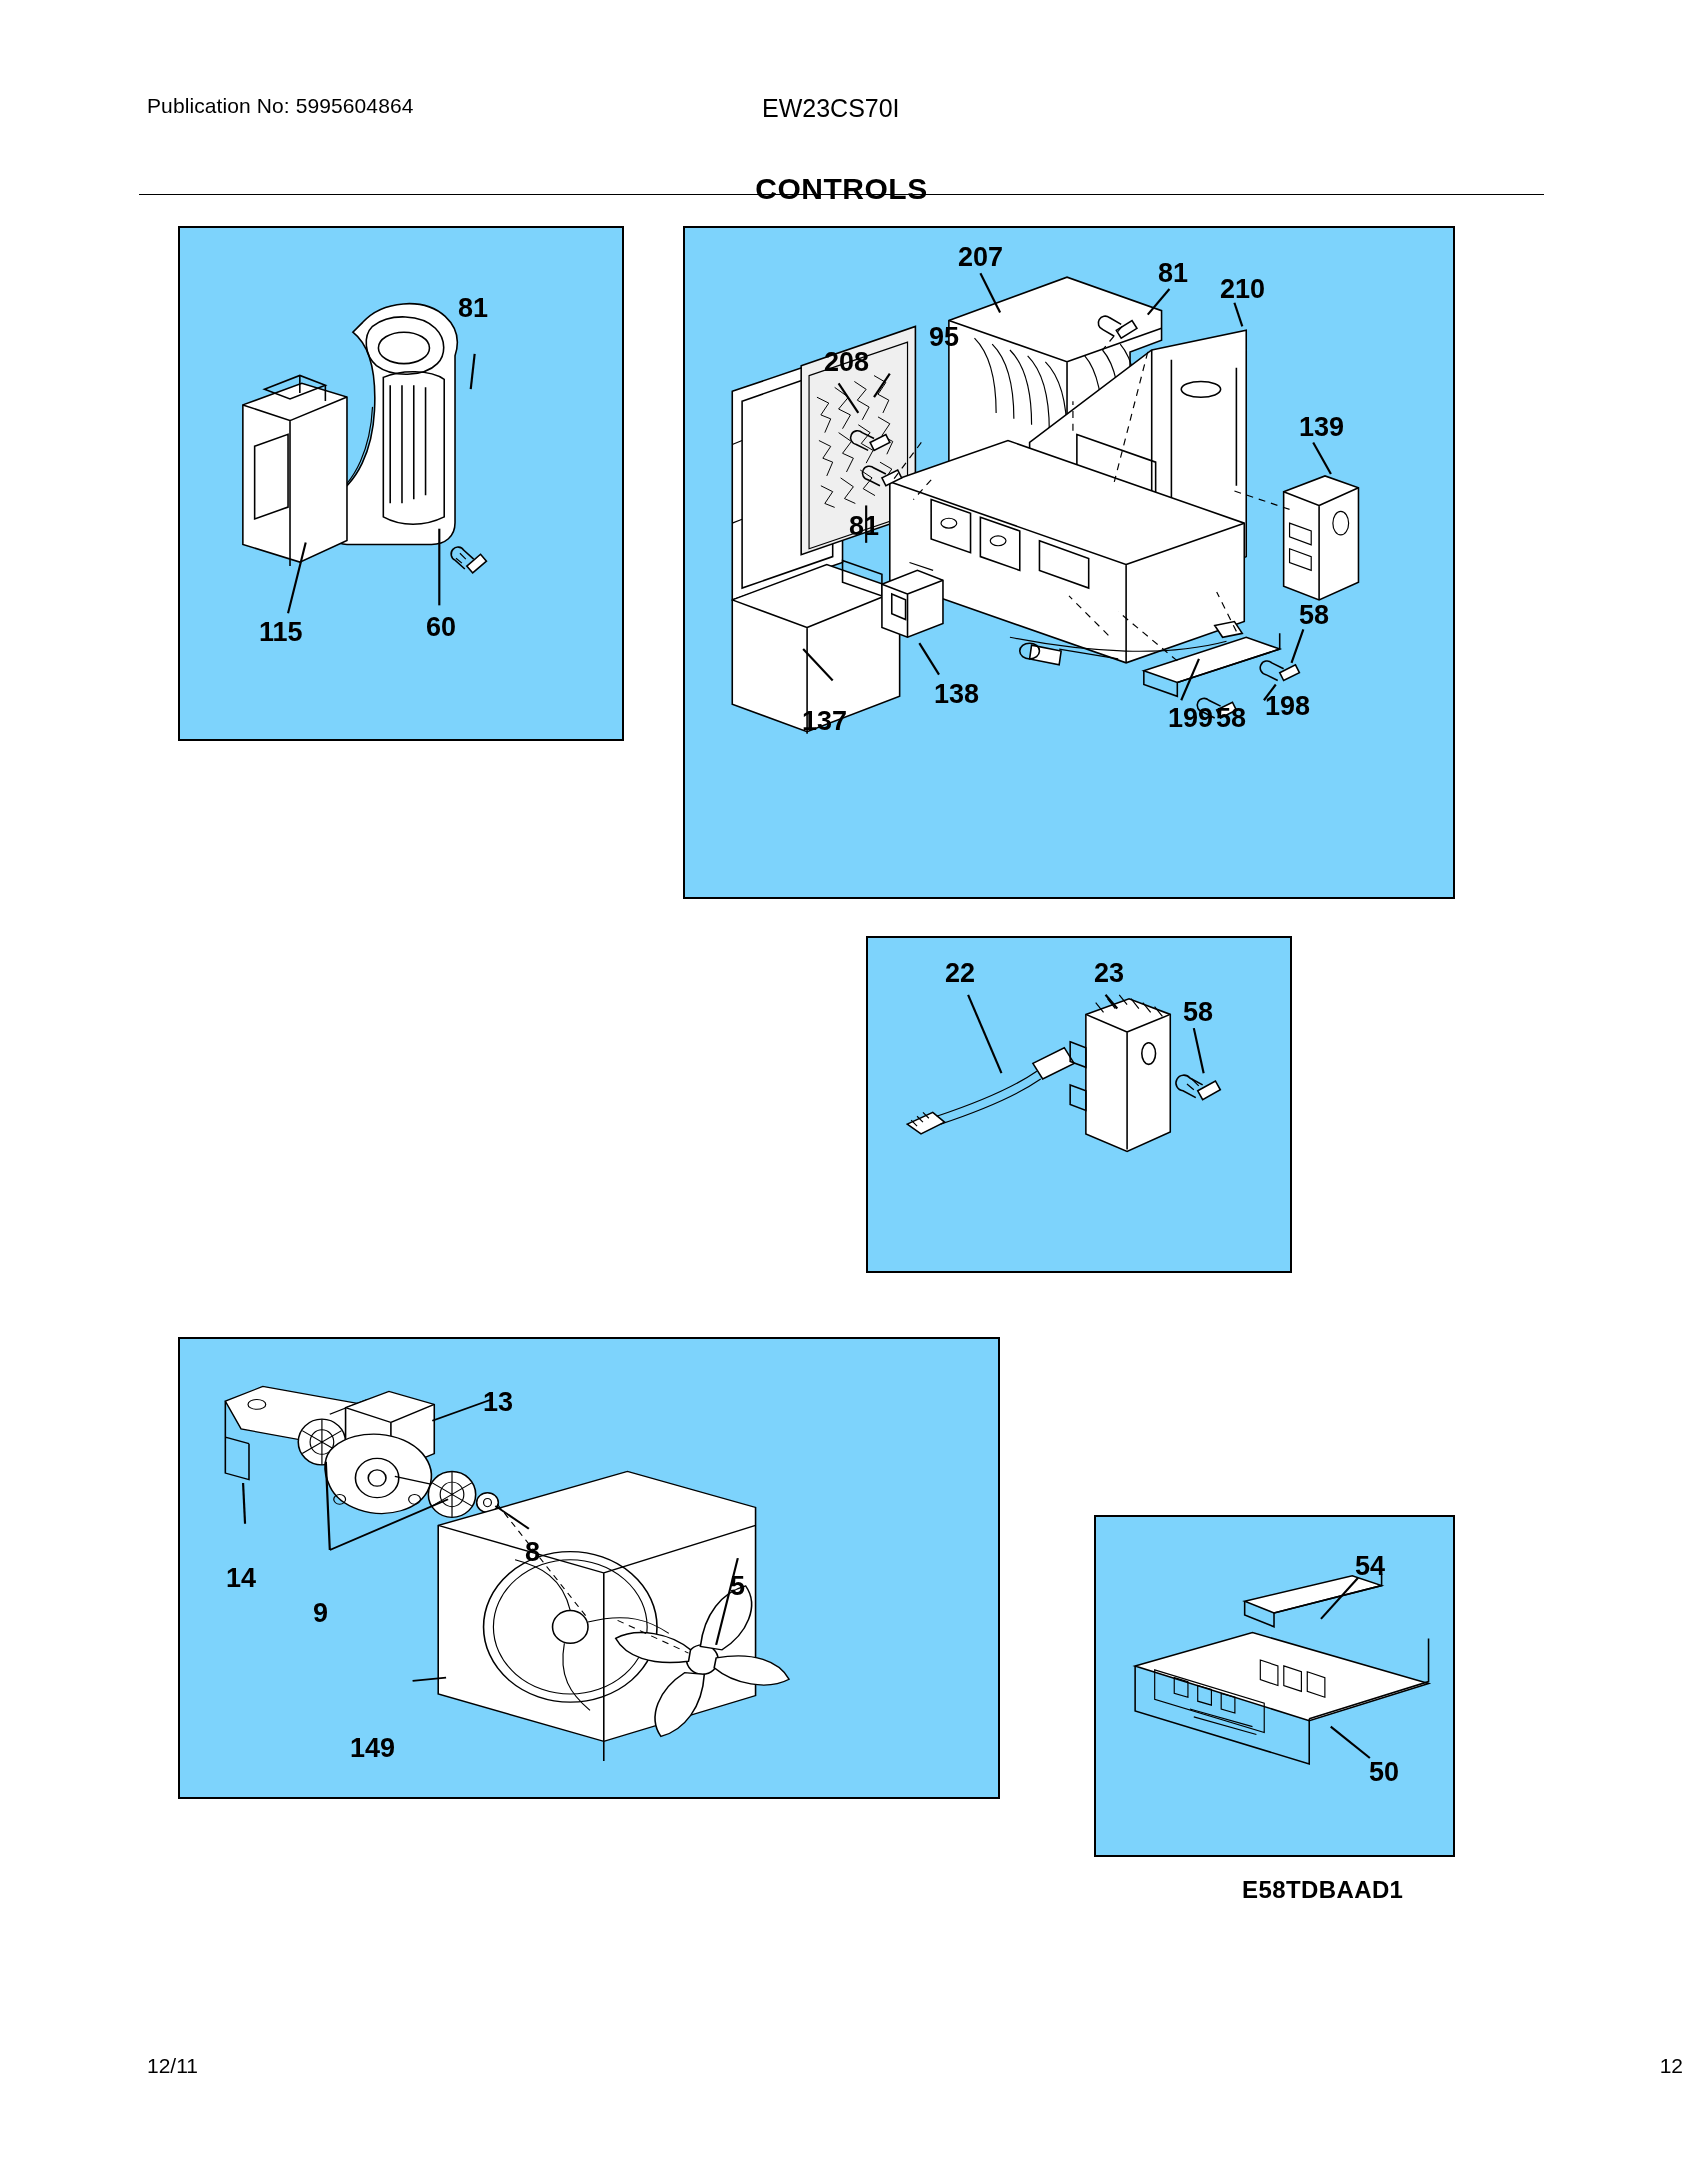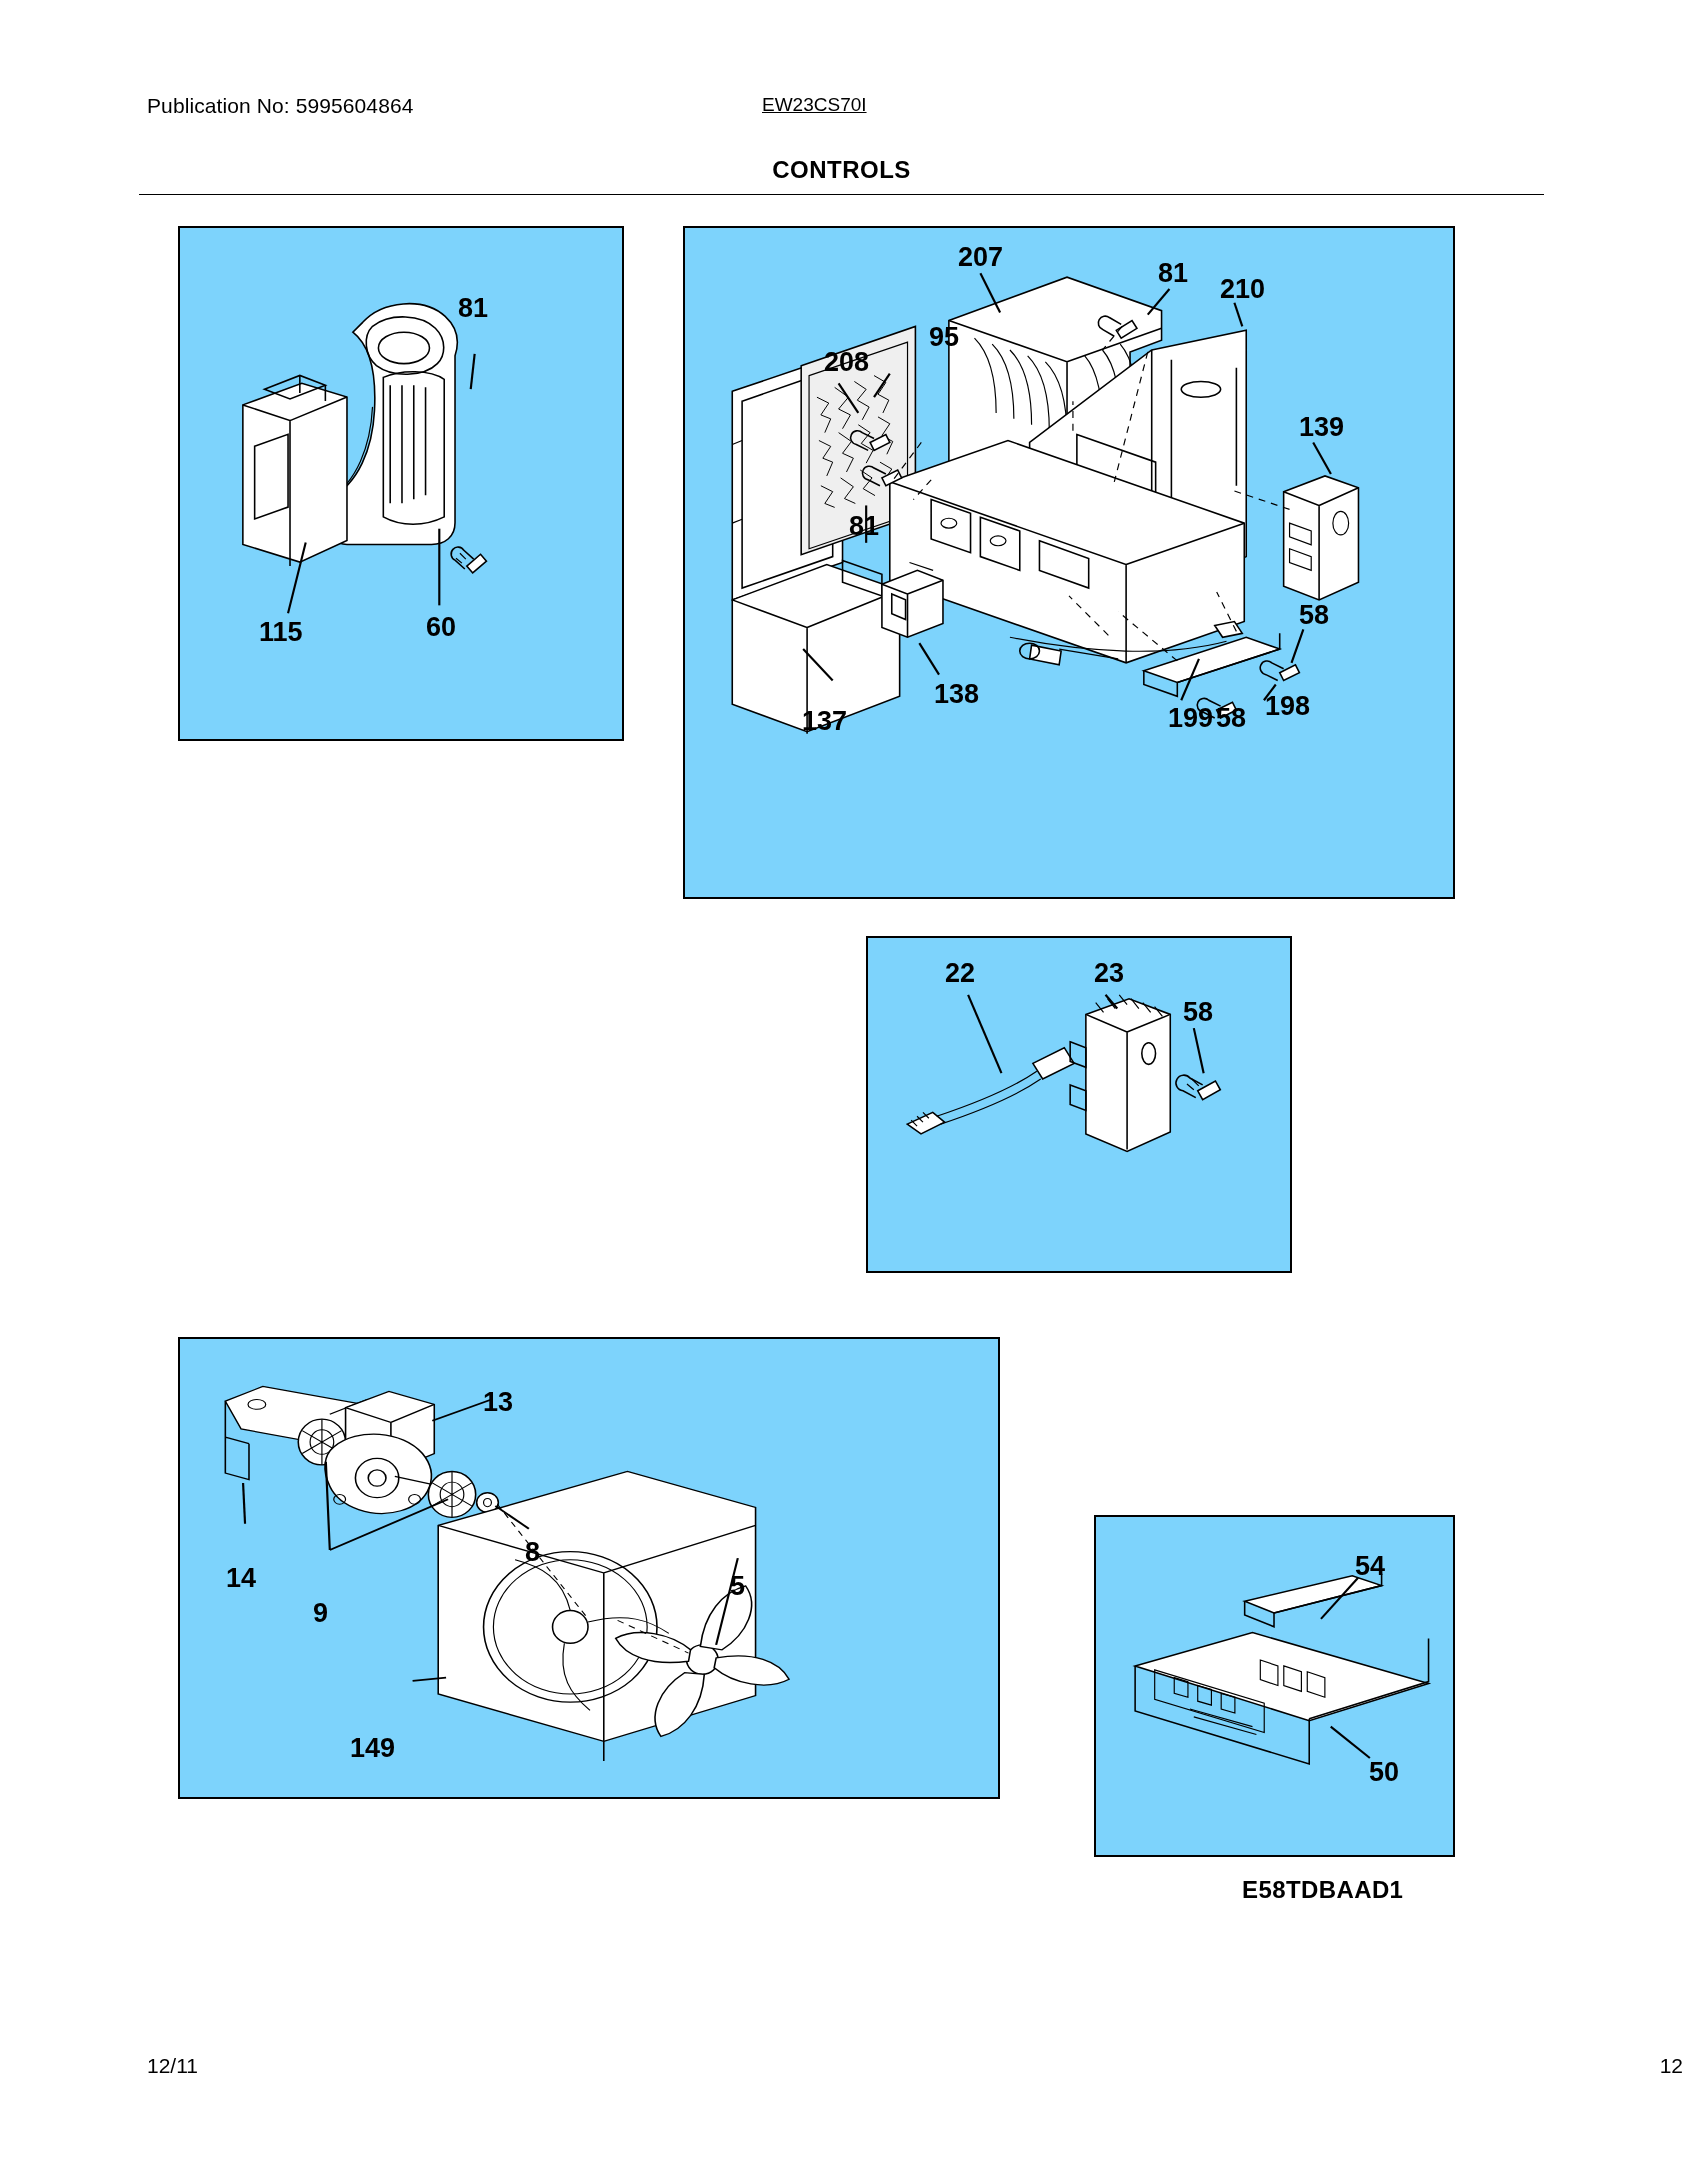--- a/index.html
+++ b/index.html
@@ -24,30 +24,29 @@
     position: absolute;
     left: 147px;
     top: 94px;
     font-size: 21px;
     letter-spacing: 0.1px;
   }
   .hdr-model {
     position: absolute;
     left: 762px;
     top: 94px;
-    font-size: 19px;
-    text-decoration: underline;
+    font-size: 25px;
   }
   .hdr-title {
     position: absolute;
     left: 0;
     right: 0;
-    top: 156px;
+    top: 172px;
     text-align: center;
-    font-size: 24px;
+    font-size: 30px;
     font-weight: bold;
     letter-spacing: 0.5px;
   }
   .hdr-rule {
     position: absolute;
     left: 139px;
     right: 139px;
     top: 194px;
     height: 1px;
     background: #000;

